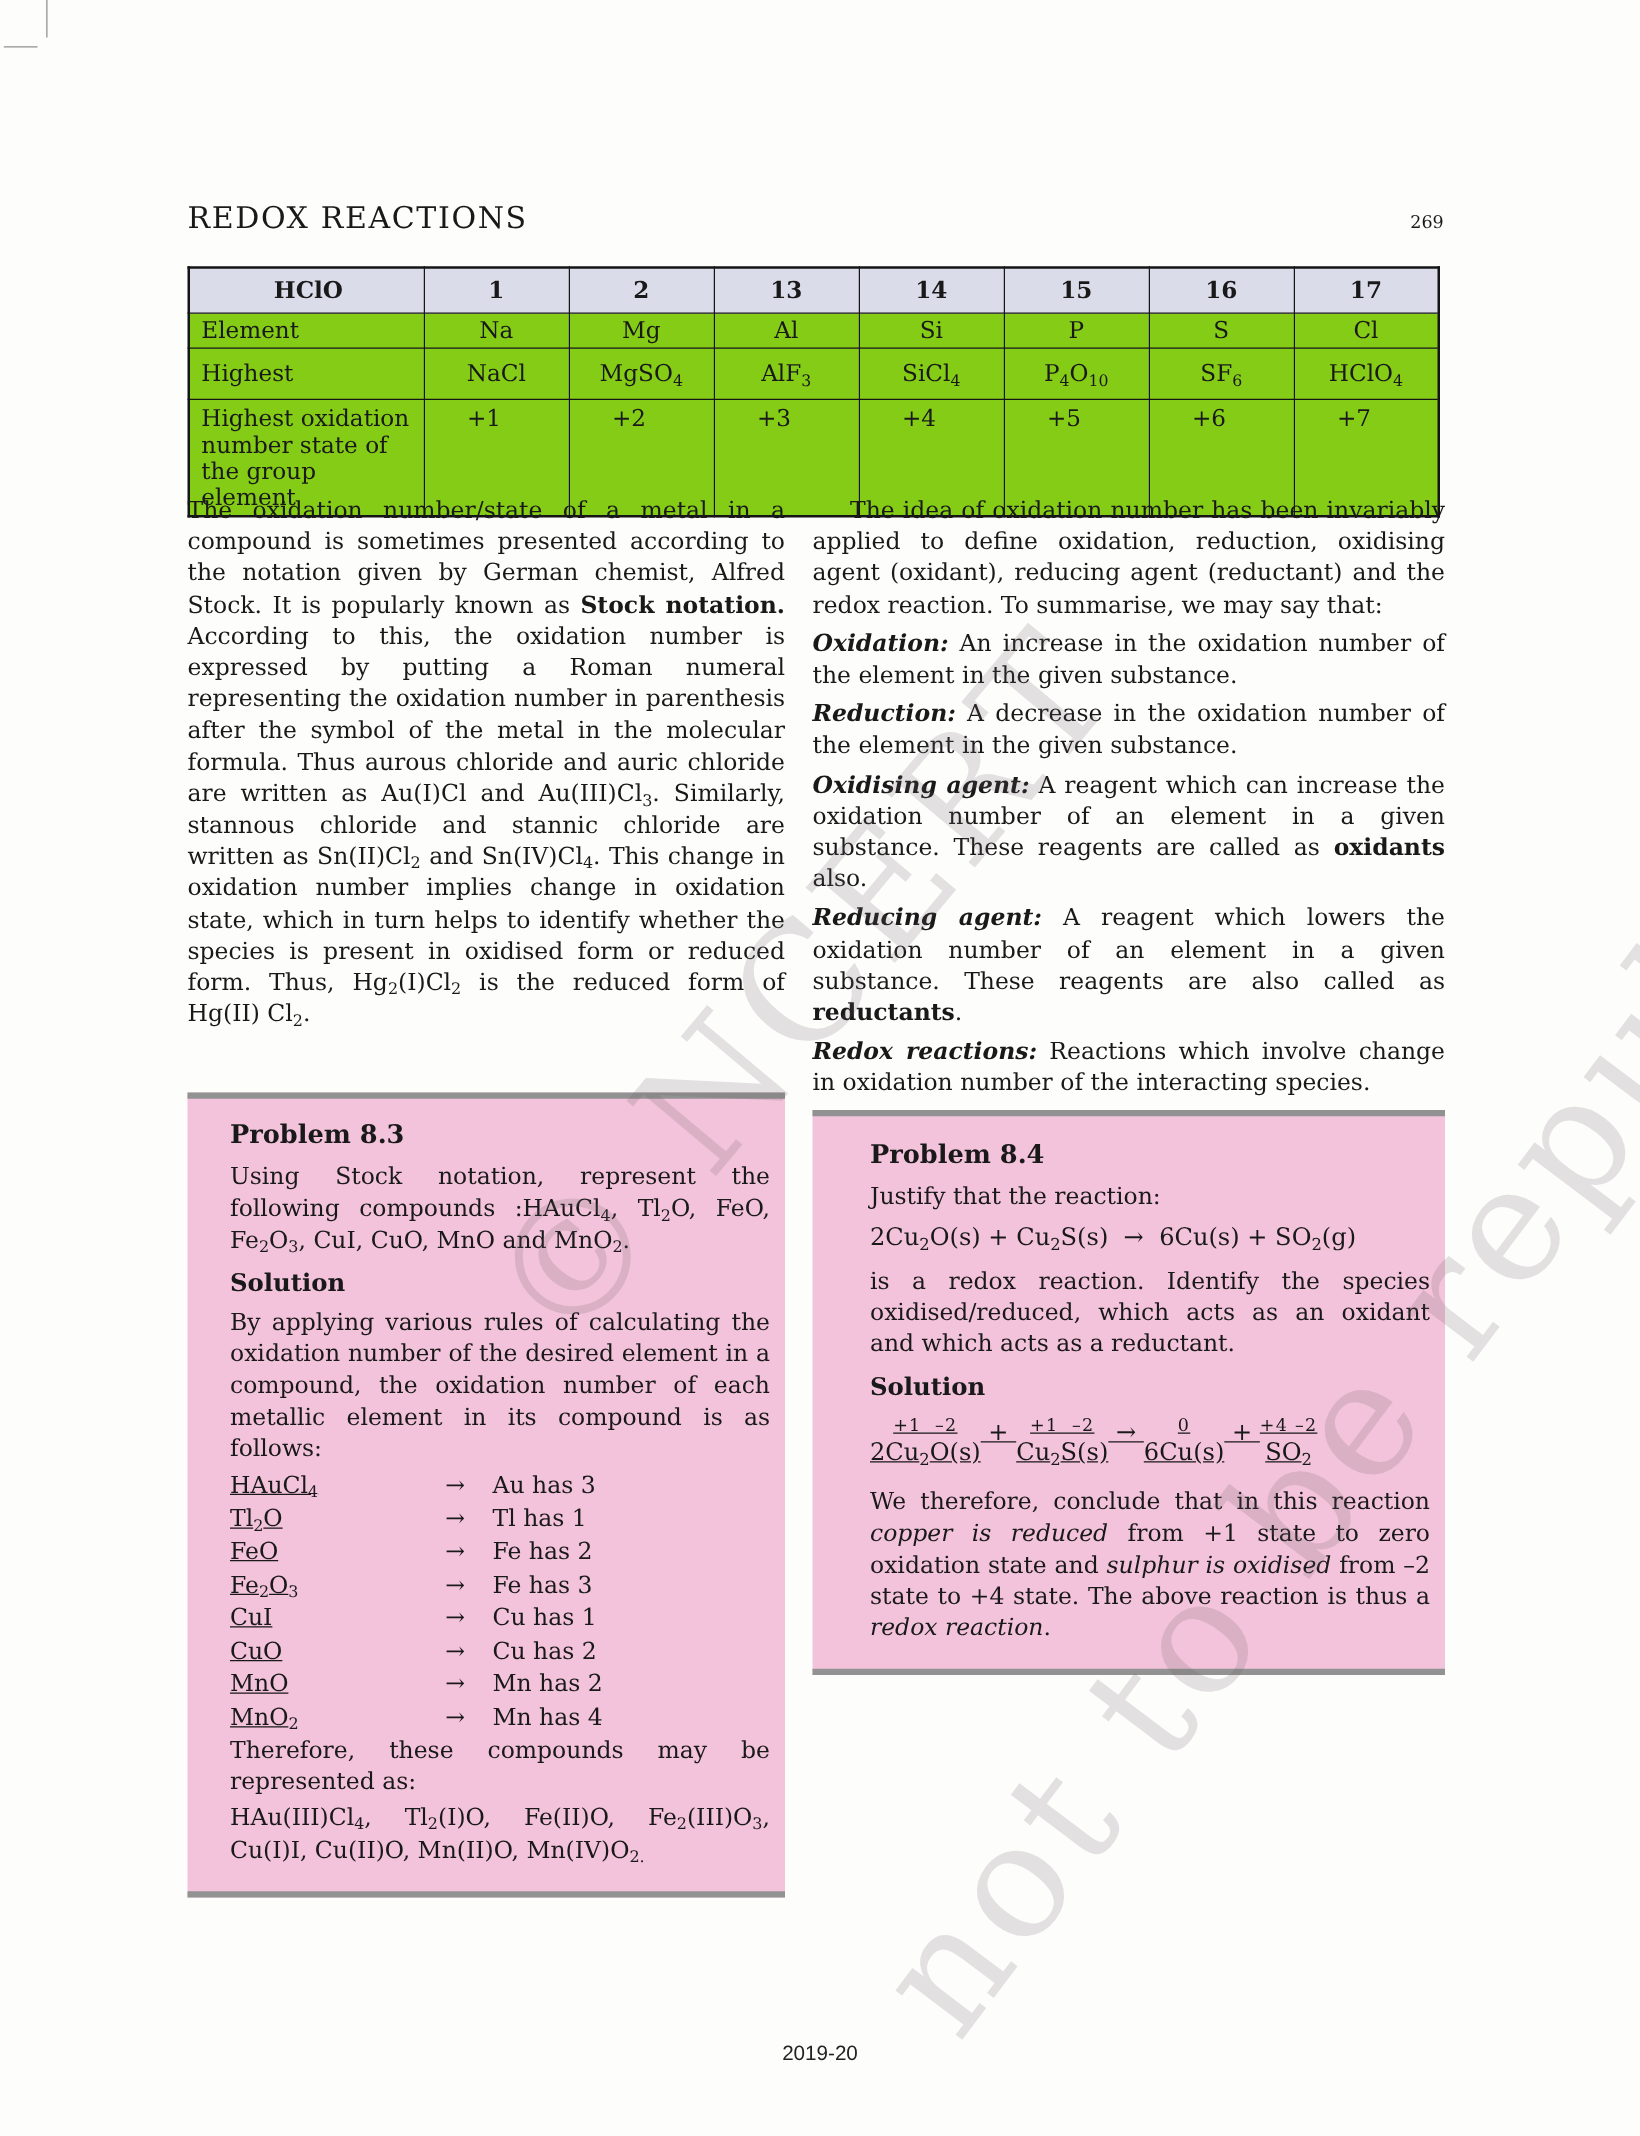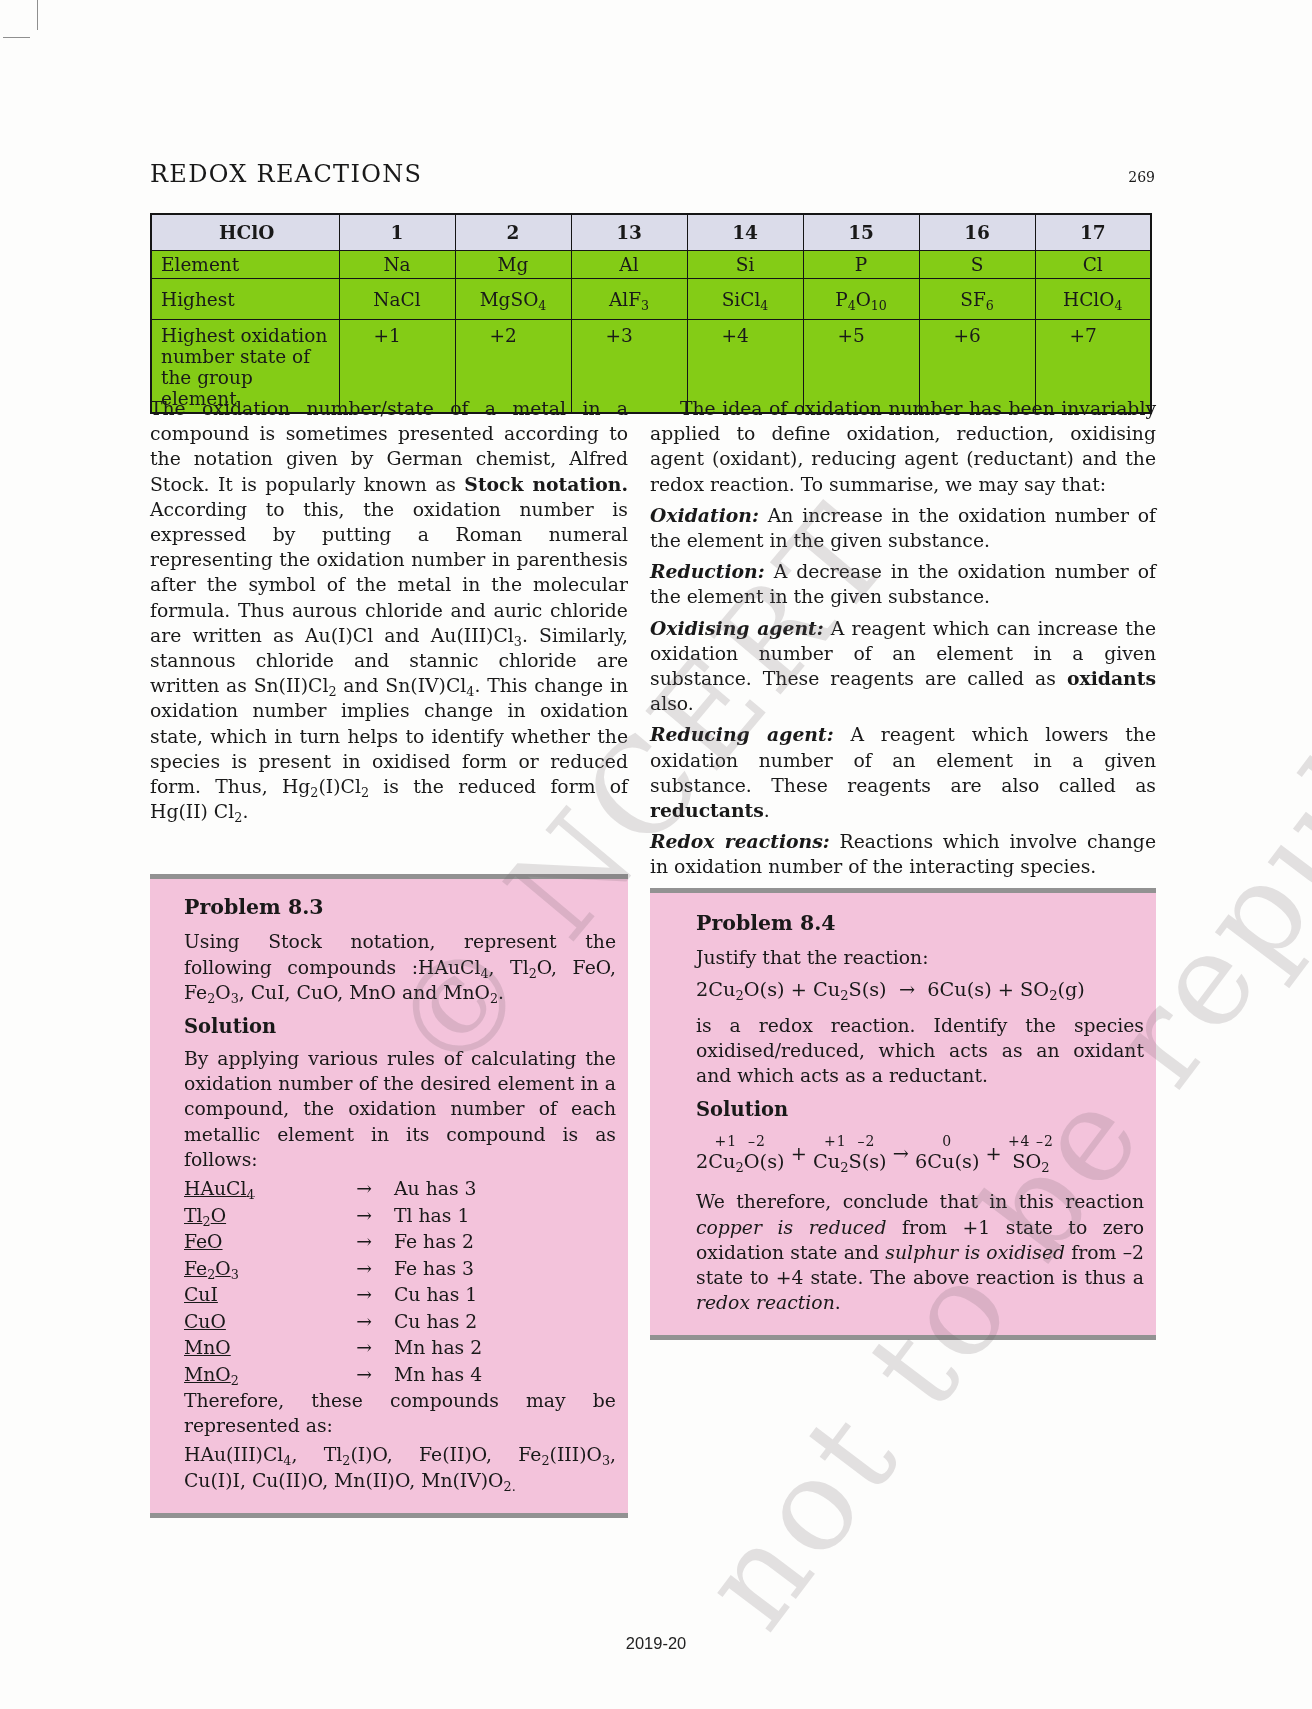--- a/index.html
+++ b/index.html
@@ -45,21 +45,21 @@
   .problem-box p.body{margin-bottom:4px;}
 
   
   .map-row{display:flex;font-size:18.8px;line-height:26.5px;}
   .map-c{width:150px;text-decoration:underline;}
   .map-a{width:60px;text-align:center;}
   .map-r{flex:1;}
 
   
   .eq{font-size:19.3px;line-height:27px;margin:6px 0 10px 0;}
-  .annotated{display:flex;align-items:center;margin:12px 0 14px 0;}
+  .annotated{display:flex;align-items:flex-start;margin:12px 0 14px 0;text-decoration:underline;}
   .ann-term{text-align:center;}
   .ann-ox{display:block;font-size:14px;line-height:16px;letter-spacing:1px;}
   .ann-f{display:block;font-size:19.3px;line-height:26px;}
 
   
   .wm{position:absolute;color:rgba(105,95,102,0.18);font-family:"DejaVu Serif",serif;
       letter-spacing:6px;pointer-events:none;white-space:nowrap;z-index:6;}
   .wm1{left:330px;top:790px;width:500px;text-align:center;font-size:128px;transform:rotate(-50deg);}
   .wm2{left:430px;top:930px;font-size:128px;transform:rotate(-53deg);}
 

